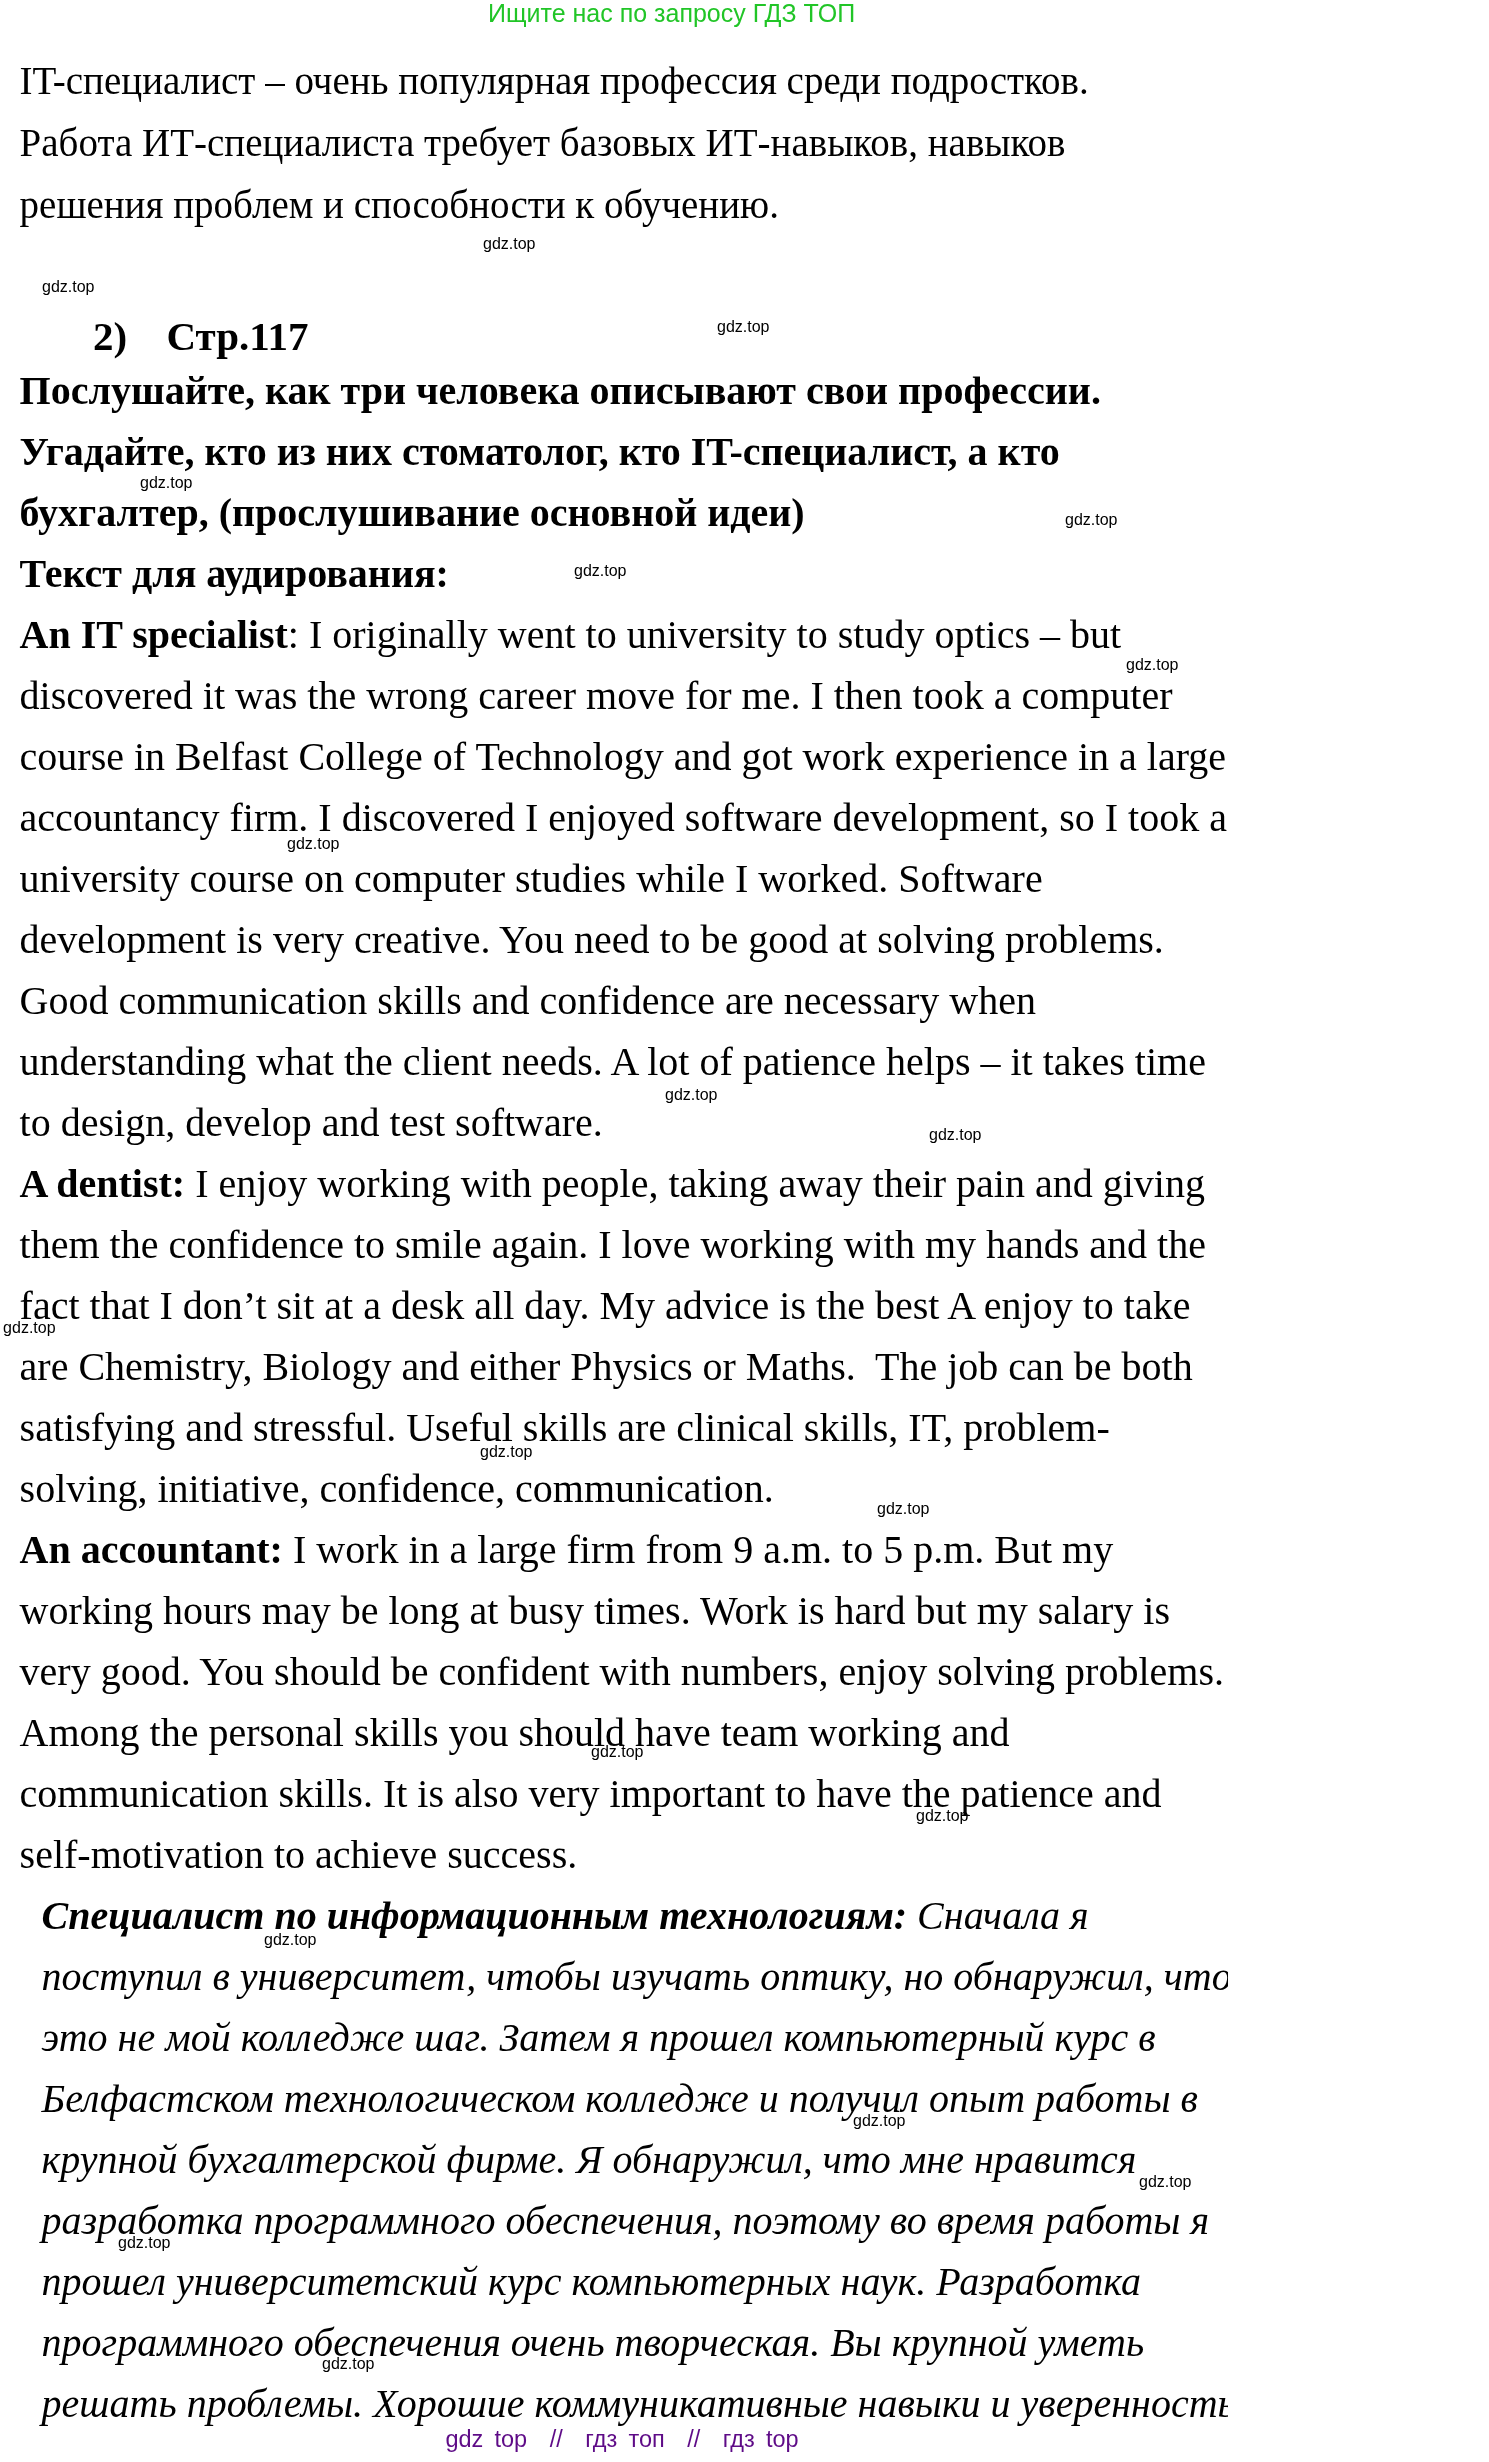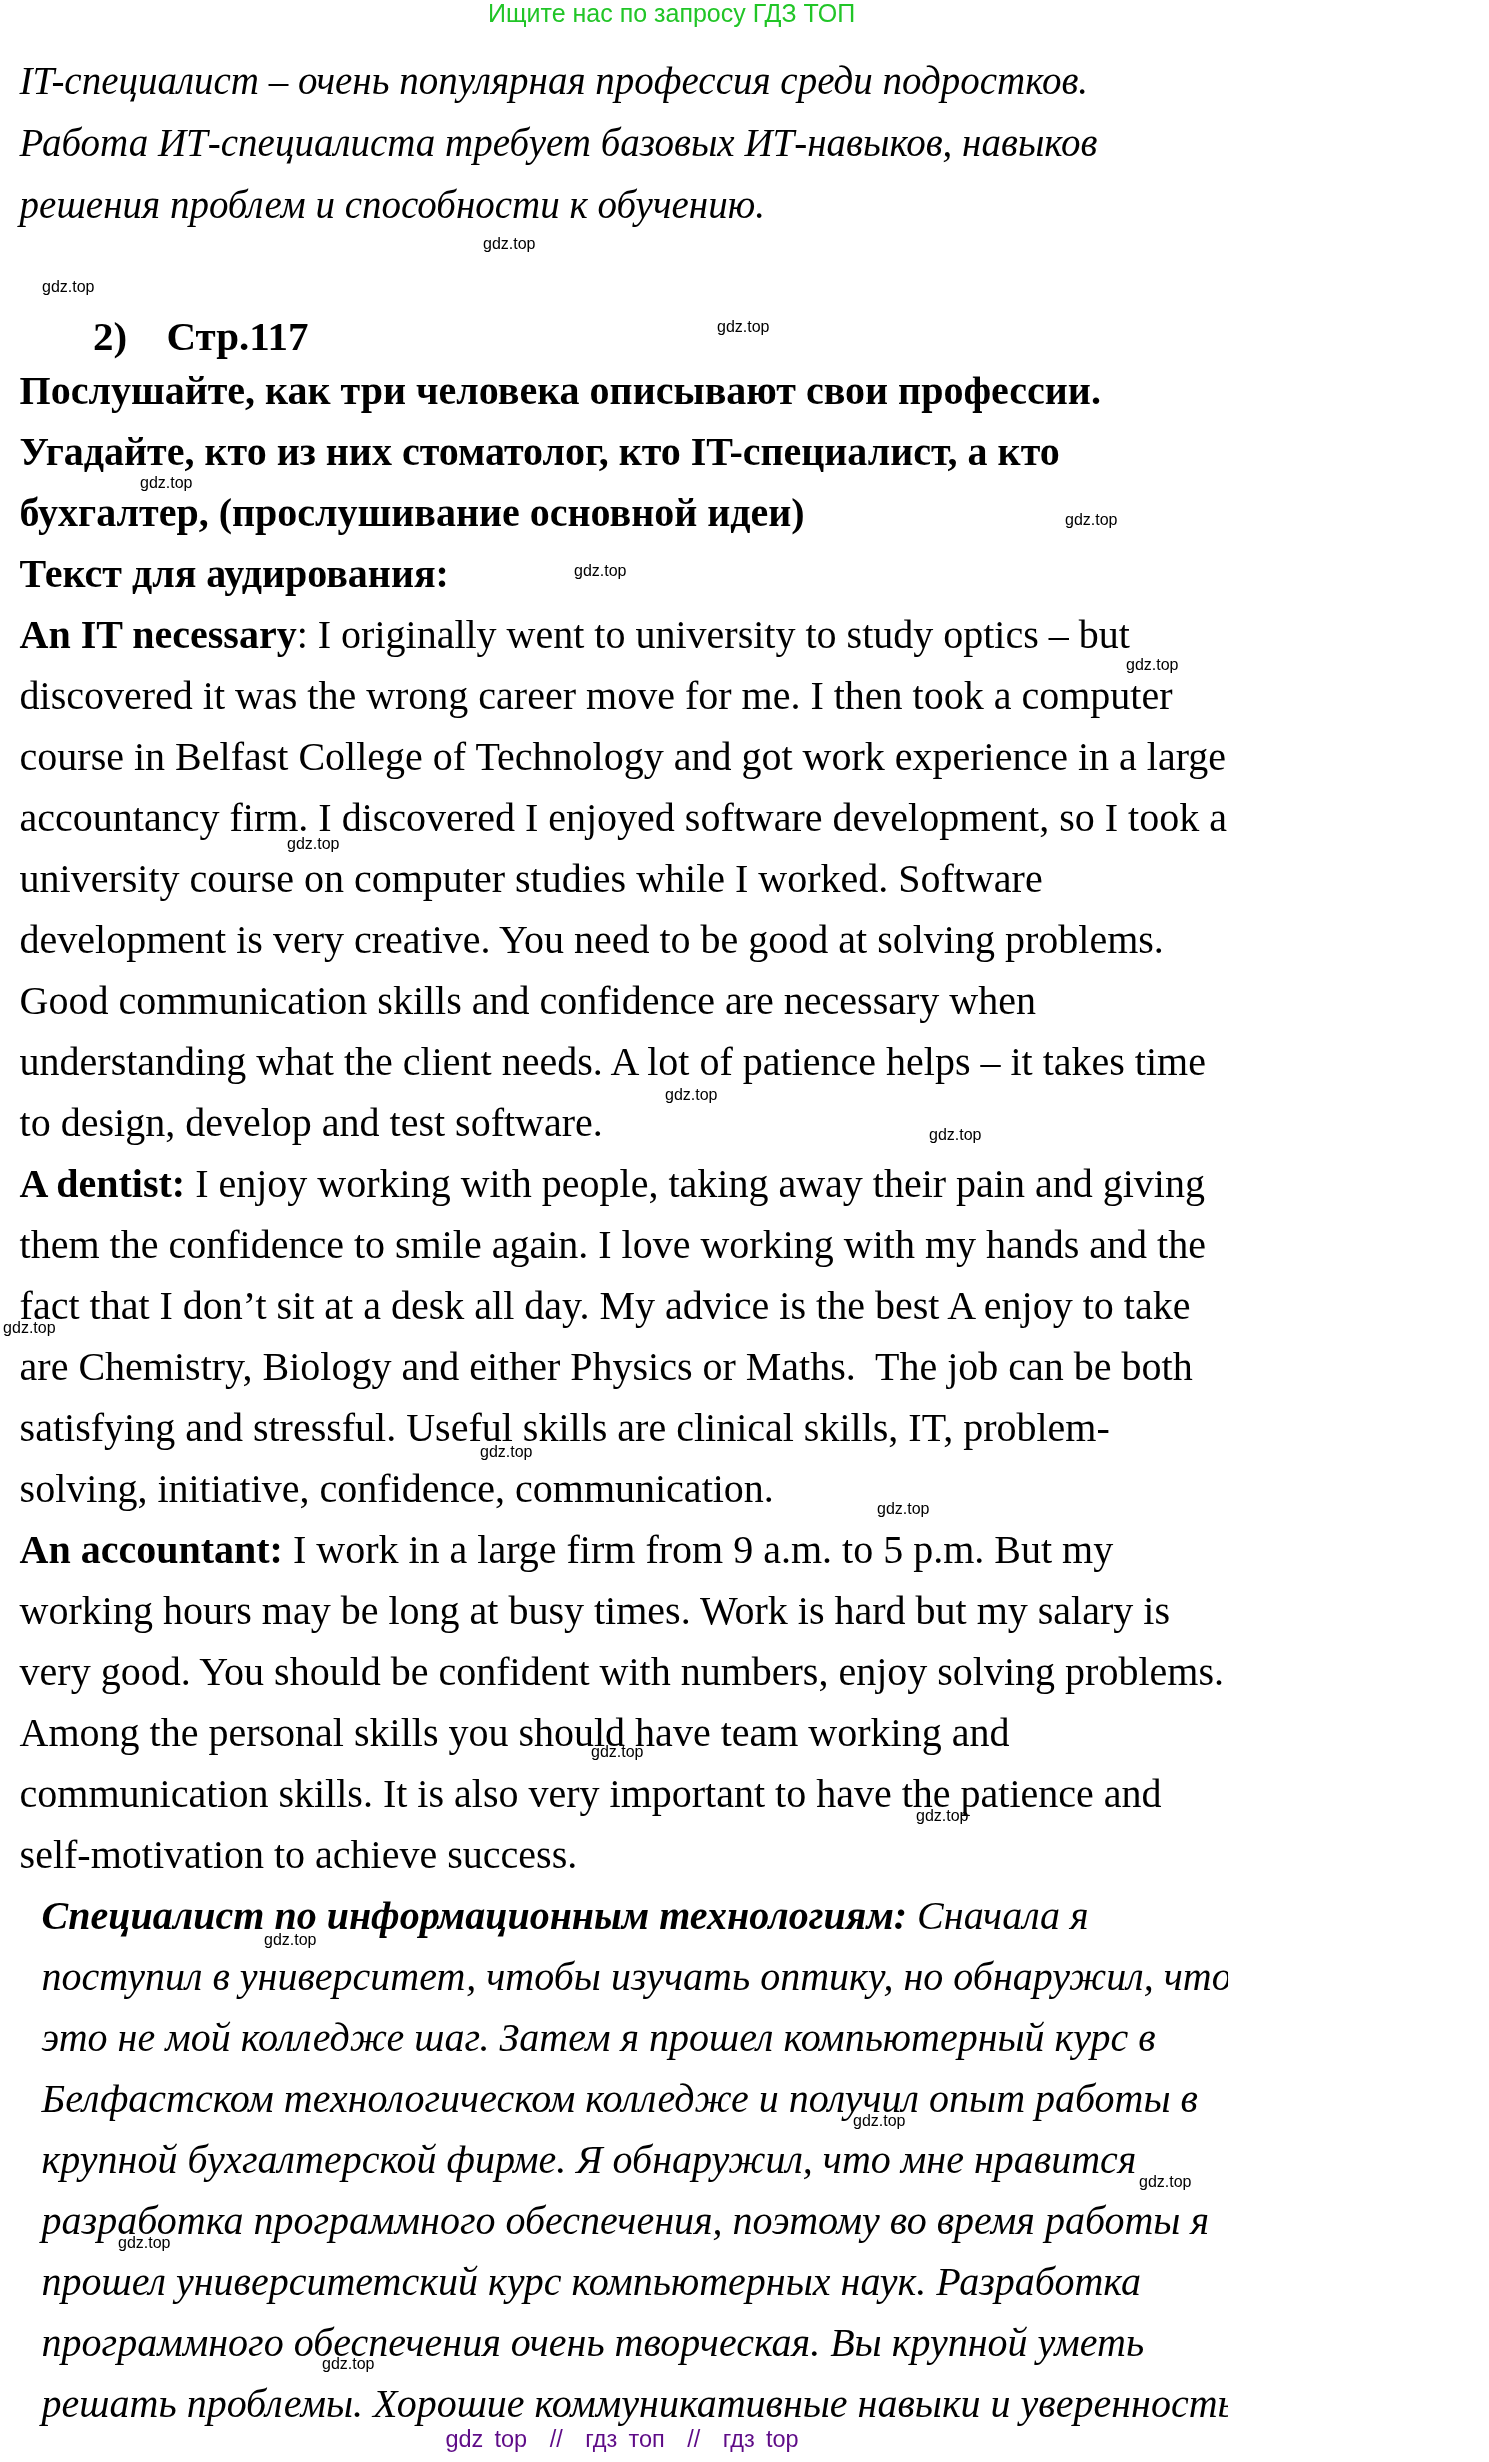--- a/index.html
+++ b/index.html
@@ -13,21 +13,20 @@
   }
   .notice {
     position:absolute; left:488px; top:0px;
     font-family:"Liberation Sans", sans-serif;
     font-size:25px; line-height:27px;
     color:#21c527;
     white-space:pre;
   }
   .intro {
     position:absolute; left:19.6px; top:50px;
-    font-style:italic;
     font-size:39px; line-height:62px;
   }
   .task-heading {
     position:absolute; left:93px; top:312px;
     font-weight:bold; font-size:41px;
     word-spacing:9.4px; white-space:pre;
   }
   .instructions {
     position:absolute; left:19.6px; top:360px;
     font-weight:bold;
@@ -74,21 +73,21 @@
   <div class="task-heading">2)  Стр.117</div>
 
   <div class="instructions">
       <div class="line">Послушайте, как три человека описывают свои профессии.</div>
       <div class="line">Угадайте, кто из них стоматолог, кто IT-специалист, а кто</div>
       <div class="line">бухгалтер, (прослушивание основной идеи)</div>
       <div class="line">Текст для аудирования:</div>
     </div>
 
   <div class="transcript">
-      <div class="line"><span class="b">An IT necessary</span>: I originally went to university to study optics – but</div>
+      <div class="line"><span class="b">An IT specialist</span>: I originally went to university to study optics – but</div>
       <div class="line">discovered it was the wrong career move for me. I then took a computer</div>
       <div class="line">course in Belfast College of Technology and got work experience in a large</div>
       <div class="line">accountancy firm. I discovered I enjoyed software development, so I took a</div>
       <div class="line">university course on computer studies while I worked. Software</div>
       <div class="line">development is very creative. You need to be good at solving problems.</div>
       <div class="line">Good communication skills and confidence are necessary when</div>
       <div class="line">understanding what the client needs. A lot of patience helps – it takes time</div>
       <div class="line">to design, develop and test software.</div>
       <div class="line"><span class="b">A dentist:</span> I enjoy working with people, taking away their pain and giving</div>
       <div class="line">them the confidence to smile again. I love working with my hands and the</div>

